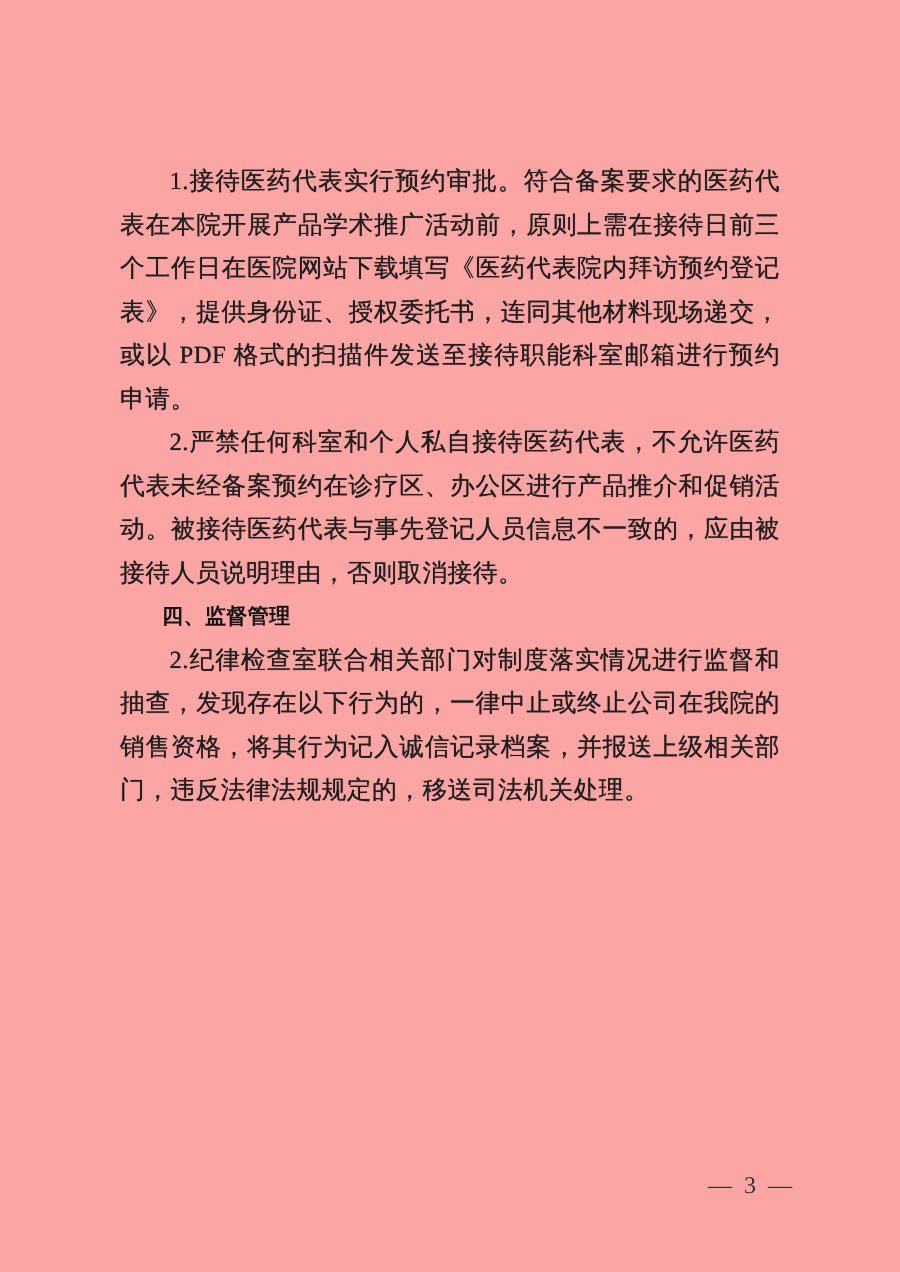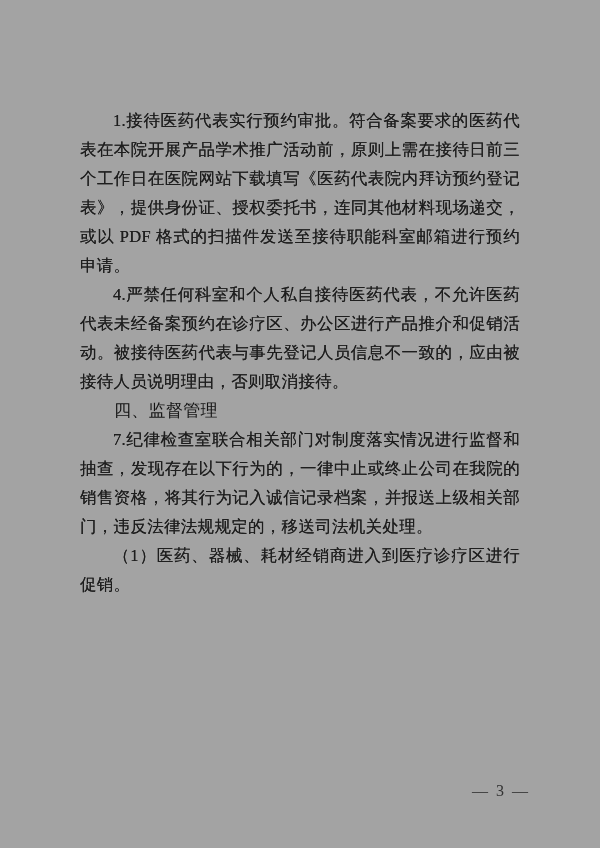--- a/index.html
+++ b/index.html
@@ -5,21 +5,21 @@
   html, body {
     margin: 0;
     padding: 0;
     background: #e8e8e8;
   }
   .page {
     position: relative;
     width: 600px;
     height: 848px;
     margin: 0 auto;
-    background: #a3a3a3;
+    background: #fca5a5;
     overflow: hidden;
     font-family: "Liberation Serif", "DejaVu Serif", serif;
     color: #1e1e1e;
   }
   .textblock {
     position: absolute;
     left: 80px;
     top: 106px;
     width: 440px;
   }
@@ -29,23 +29,23 @@
     line-height: 29px;
     text-align: justify;
     text-justify: inter-character;
     text-indent: 2em;
     letter-spacing: 0.3px;
     
     text-shadow: 0 0 0.5px rgba(20,20,20,0.85);
   }
   .section-heading {
     margin: 0;
-    font-size: 17px;
+    font-size: 14px;
     line-height: 29px;
-    font-weight: normal;
+    font-weight: bold;
     text-indent: 2em;
     font-family: "Liberation Sans", "DejaVu Sans", sans-serif;
     color: #141414;
     letter-spacing: 0.3px;
   }
   .page-number {
     position: absolute;
     right: 70px;
     bottom: 48px;
     font-size: 16px;
@@ -54,20 +54,19 @@
     color: #333333;
     font-family: "Liberation Serif", "DejaVu Serif", serif;
   }
 </style>
 </head>
 <body>
 
 <div class="page">
   <div class="textblock">
     <p class="para">1.接待医药代表实行预约审批。符合备案要求的医药代表在本院开展产品学术推广活动前，原则上需在接待日前三个工作日在医院网站下载填写《医药代表院内拜访预约登记表》，提供身份证、授权委托书，连同其他材料现场递交，或以 PDF 格式的扫描件发送至接待职能科室邮箱进行预约申请。</p>
-    <p class="para">4.严禁任何科室和个人私自接待医药代表，不允许医药代表未经备案预约在诊疗区、办公区进行产品推介和促销活动。被接待医药代表与事先登记人员信息不一致的，应由被接待人员说明理由，否则取消接待。</p>
+    <p class="para">2.严禁任何科室和个人私自接待医药代表，不允许医药代表未经备案预约在诊疗区、办公区进行产品推介和促销活动。被接待医药代表与事先登记人员信息不一致的，应由被接待人员说明理由，否则取消接待。</p>
     <h2 class="section-heading">四、监督管理</h2>
-    <p class="para">7.纪律检查室联合相关部门对制度落实情况进行监督和抽查，发现存在以下行为的，一律中止或终止公司在我院的销售资格，将其行为记入诚信记录档案，并报送上级相关部门，违反法律法规规定的，移送司法机关处理。</p>
-    <p class="para">（1）医药、器械、耗材经销商进入到医疗诊疗区进行促销。</p>
+    <p class="para">2.纪律检查室联合相关部门对制度落实情况进行监督和抽查，发现存在以下行为的，一律中止或终止公司在我院的销售资格，将其行为记入诚信记录档案，并报送上级相关部门，违反法律法规规定的，移送司法机关处理。</p>
   </div>
 
   <div class="page-number">— 3 —</div>
 </div>
 
 </body></html>

